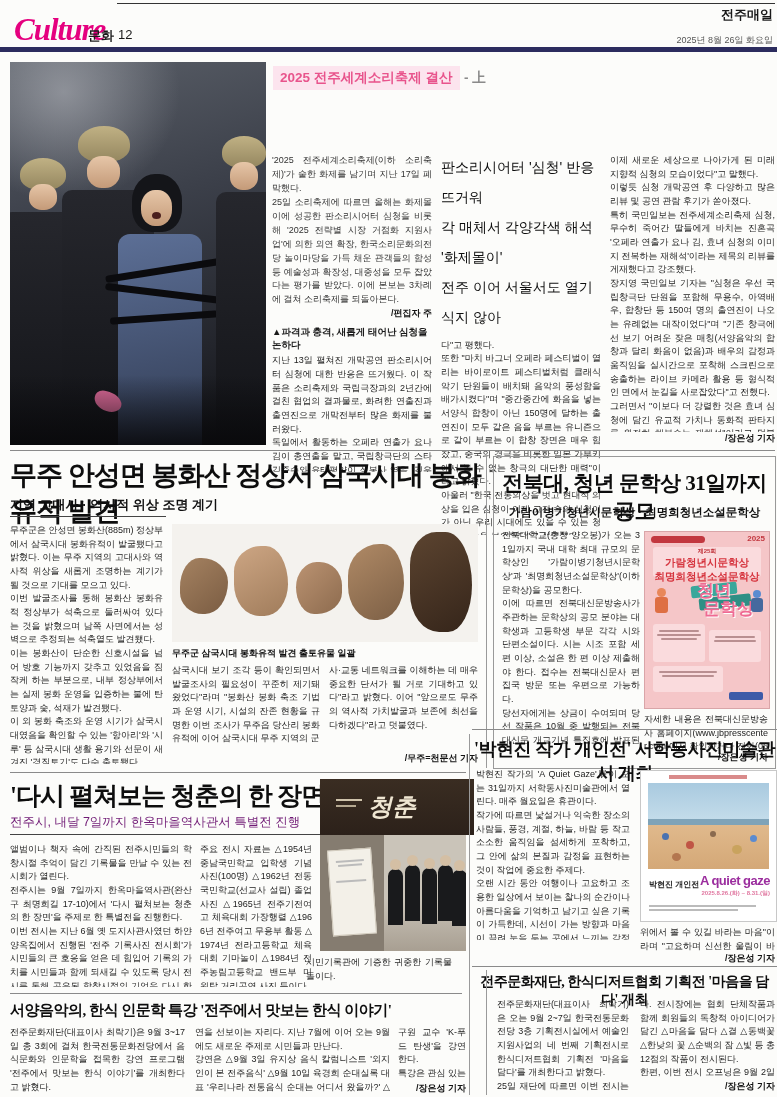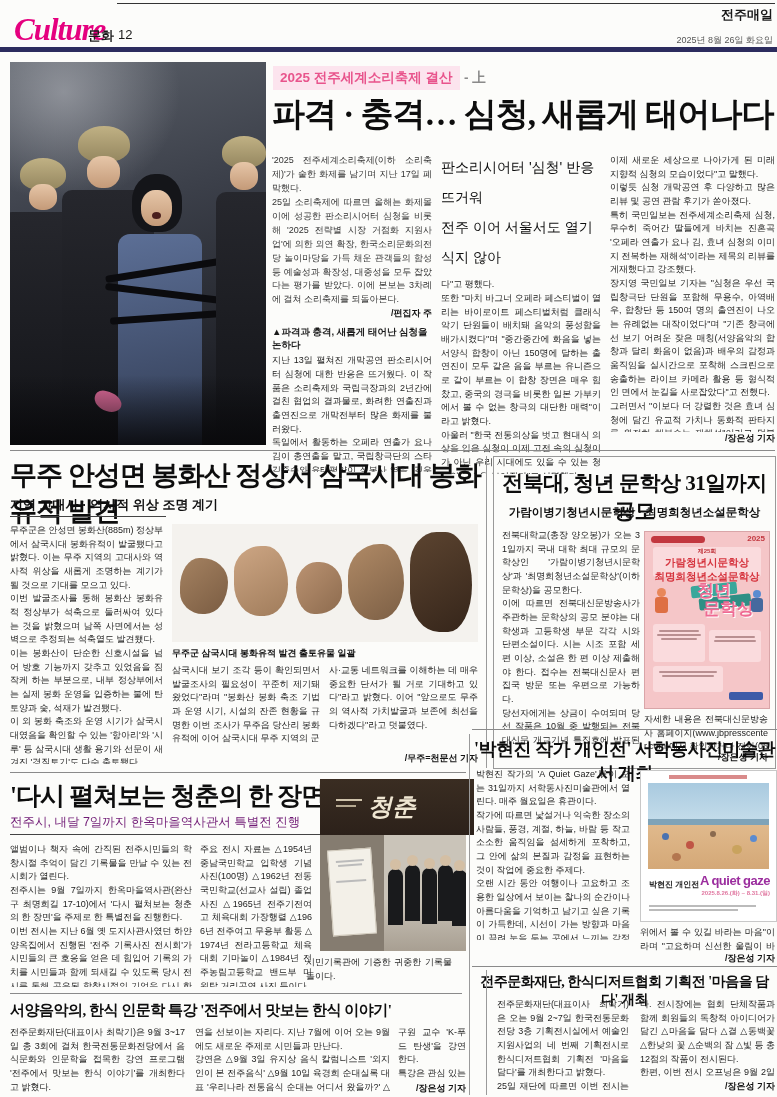--- a/index.html
+++ b/index.html
@@ -108,34 +108,34 @@
     <div class="abs helmet" style="left:212px;top:74px;width:44px;height:32px;"></div>
     <div class="abs face" style="left:220px;top:100px;width:28px;height:28px;"></div>
     <div class="abs pink-item" style="left:84px;top:330px;width:28px;height:19px;transform:rotate(18deg);"></div>
     <div class="abs photo-fade" style="left:0;right:0;bottom:0;height:70px;"></div>
   </div>
 
   <div class="abs" style="left:273px;top:66px;">
     <span class="kicker">2025 전주세계소리축제 결산</span>
     <span class="kicker-suffix" style="font-size:13.5px;">- 上</span>
   </div>
-  <div class="abs main-headline serif" style="left:272px;top:96px;width:503px;">파격 · 충격… 심청, 새롭게 태어나다</div>
 
   <div class="abs" style="left:272px;top:154px;width:160px;height:294px;">
     <div class="intro-text">'2025 전주세계소리축제(이하 소리축제)'가 숱한 화제를 남기며 지난 17일 폐막했다.
 25일 소리축제에 따르면 올해는 화제몰이에 성공한 판소리시어터 심청을 비롯해 '2025 전략별 시장 거점화 지원사업'에 의한 외연 확장, 한국소리문화의전당 놀이마당을 가득 채운 관객들의 함성 등 예술성과 확장성, 대중성을 모두 잡았다는 평가를 받았다. 이에 본보는 3차례에 걸쳐 소리축제를 되돌아본다.</div>
     <div class="byline">/편집자 주</div>
     <div class="lead-bold">▲파격과 충격, 새롭게 태어난 심청을 논하다</div>
     <div class="body-text clip" style="height:118px;">지난 13일 펼쳐진 개막공연 판소리시어터 심청에 대한 반응은 뜨거웠다. 이 작품은 소리축제와 국립극장과의 2년간에 걸친 협업의 결과물로, 화려한 연출진과 출연진으로 개막전부터 많은 화제를 불러왔다.
 독일에서 활동하는 오페라 연출가 요나 김이 총연출을 맡고, 국립창극단의 스타 김준수와 유태평양이 심봉사 역을, 김우정과 더블 캐스팅으로 선발한 김율희가 심청을 맡았다.
 심청은 제작부터 우리가 알던 '효녀 심청'이 아니라 전혀 다른 해석의 새롭게 태어난 '심청'이 될 것으로 알려지면서 관심을 끌었다.
 장일범 음악평론가는 "세련된 무대 위에서 심청, 심봉사 등 등장인물을 생생하게 담아내는 벤야민 피트케의 카메라는 관객들에게 극의 몰입감을 높였</div>
   </div>
   <div class="abs" style="left:441px;top:152px;width:160px;height:296px;">
     <div class="sub-headline-line">판소리시어터 '심청' 반응 뜨거워</div>
+    <div class="sub-headline-line">각 매체서 각양각색 해석 '화제몰이'</div>
     <div class="sub-headline-line">전주 이어 서울서도 열기 식지 않아</div>
     <div class="body-text clip" style="height:196px;margin-top:6px;">다"고 평했다.
 또한 "마치 바그너 오페라 페스티벌이 열리는 바이로이트 페스티벌처럼 클래식 악기 단원들이 배치돼 음악의 풍성함을 배가시켰다"며 "중간중간에 화음을 넣는 서양식 합창이 아닌 150명에 달하는 출연진이 모두 같은 음을 부르는 유니즌으로 같이 부르는 이 합창 장면은 매우 힘찼고, 중국의 경극을 비롯한 일본 가부키에서 볼 수 없는 창극의 대단한 매력"이라고 밝혔다.
 아울러 "한국 전통의상을 벗고 현대식 의상을 입은 심청이 이제 고전 속의 심청이가 아닌 우리 시대에도 있을 수 있는 청이의 모습을 보여줬다"고 설명했다.
 이어 그는 "'창극은 전통의상 한복을 입고 불러야지'라고 생각하는 사람들에겐 대단한 파격으로 다가왔을 수 있는 작품이었다"면서 "마지막 장면은 아버지 심봉사로부터 자유로워진 심청이 모야당 로비에서 나와 거리로 사라지는 장면, 자신의 모든 세계를 지배했던 아버지와 주위의 폭력으로부터 떠나</div>
   </div>
   <div class="abs" style="left:610px;top:154px;width:165px;height:294px;">
     <div class="body-text clip" style="height:278px;">이제 새로운 세상으로 나아가게 된 미래지향적 심청의 모습이었다"고 말했다.
 이렇듯 심청 개막공연 후 다양하고 많은 리뷰 및 공연 관람 후기가 쏟아졌다.
 특히 국민일보는 전주세계소리축제 심청, 무수히 죽어간 딸들에게 바치는 진혼곡 '오페라 연출가 요나 김, 효녀 심청의 이미지 전복하는 재해석'이라는 제목의 리뷰를 게재했다고 강조했다.

